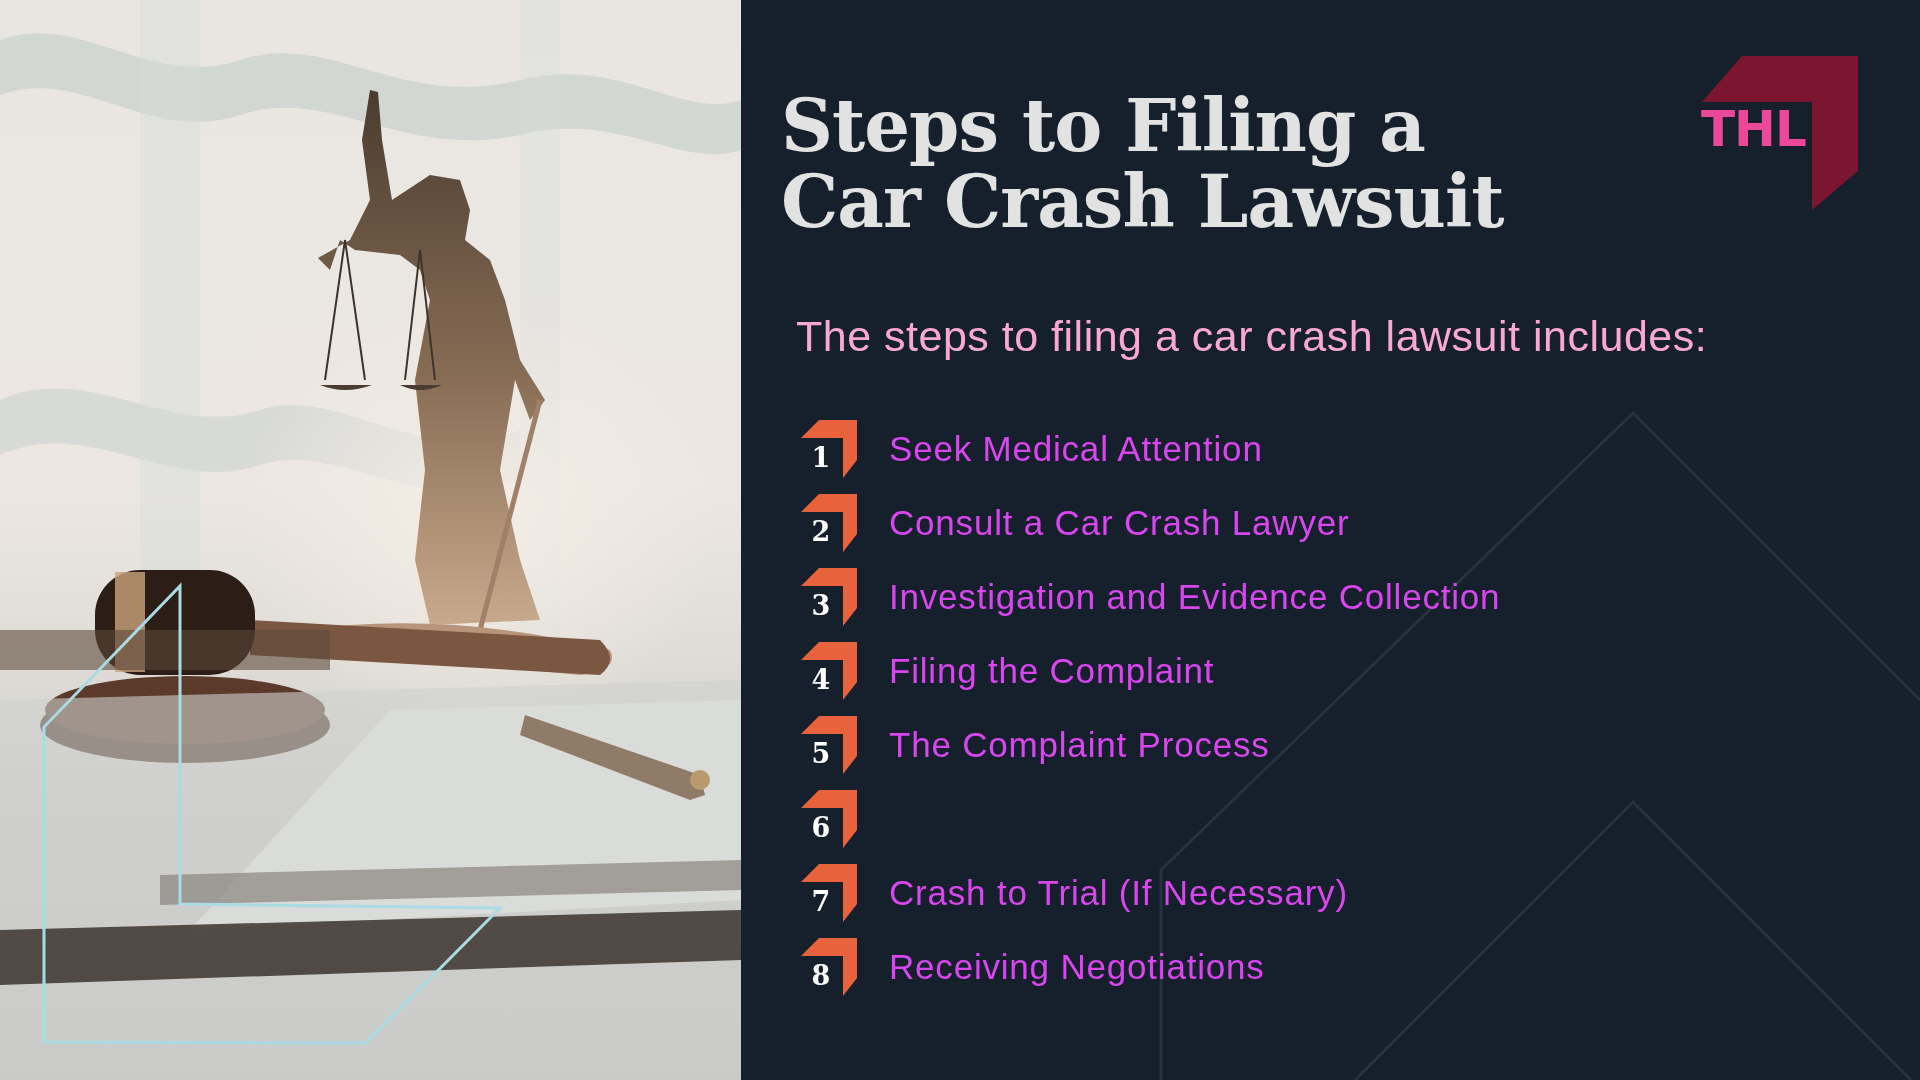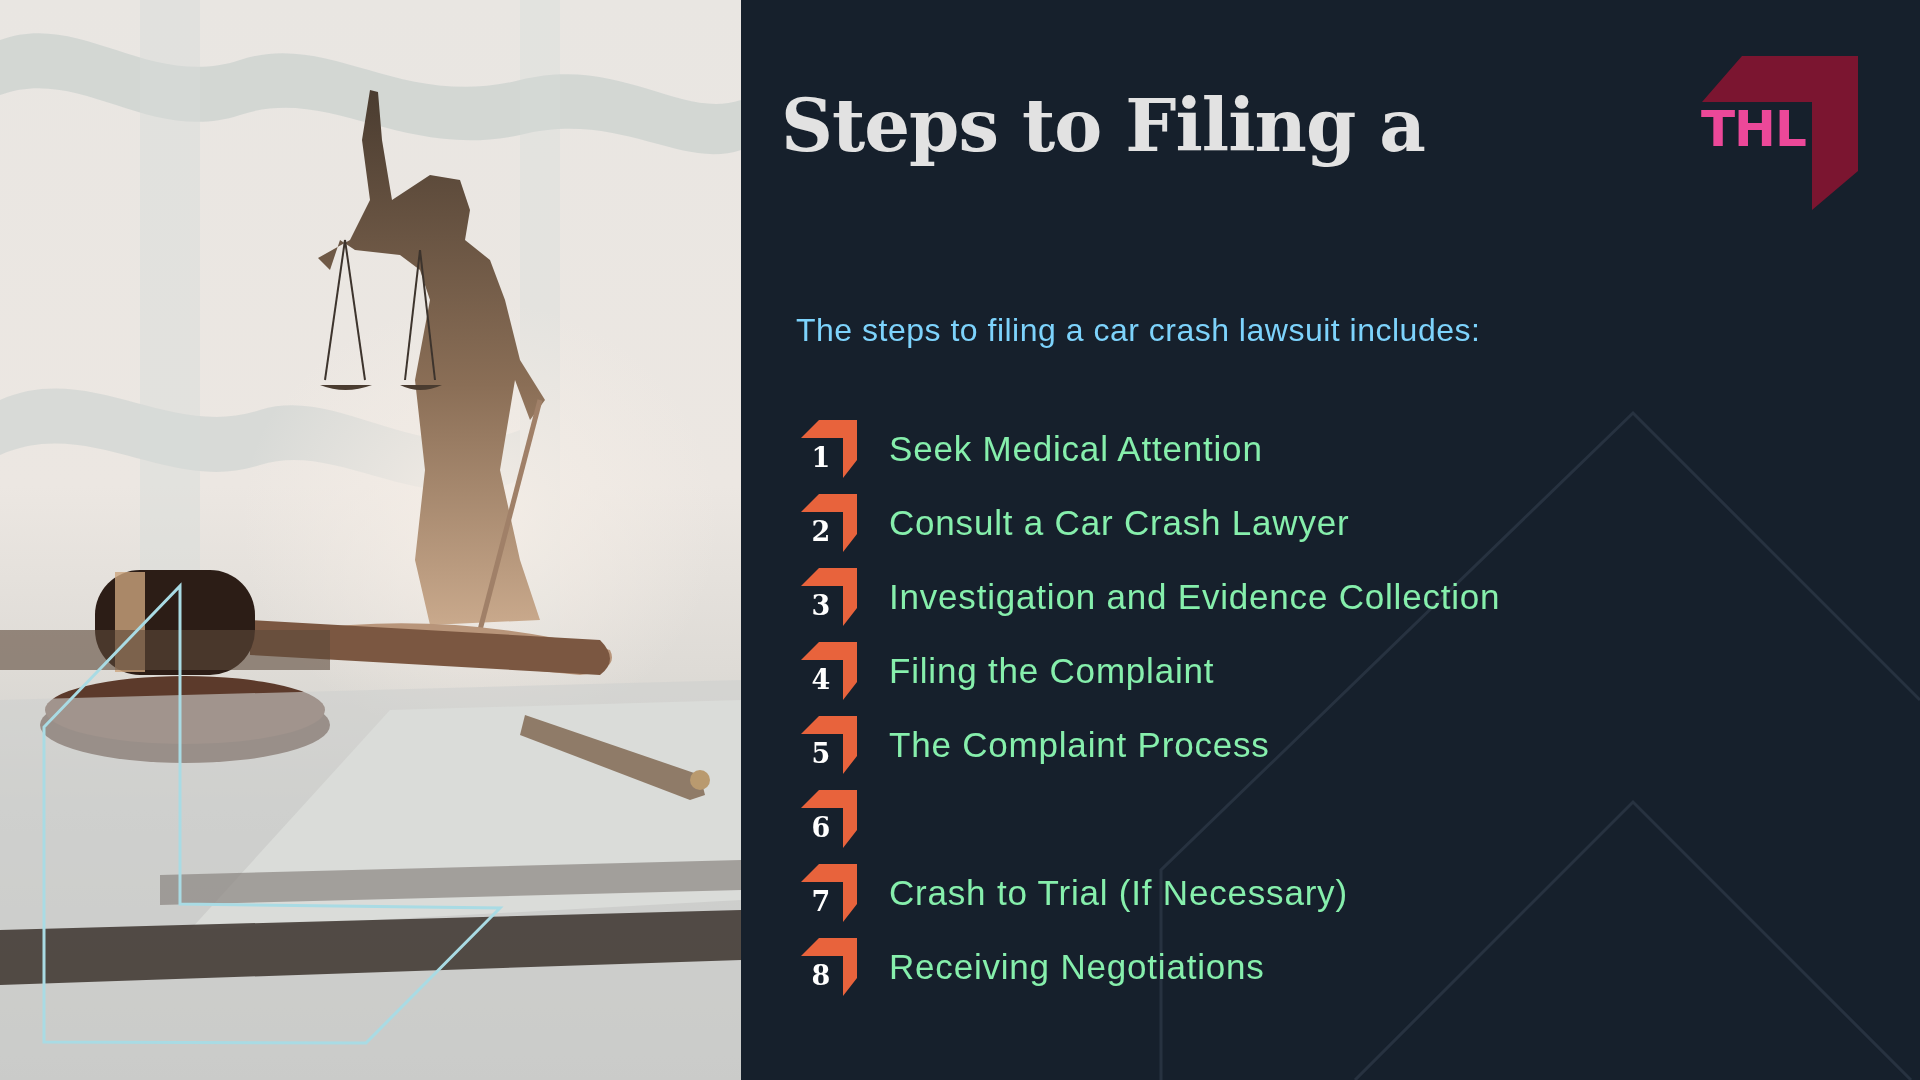--- a/index.html
+++ b/index.html
@@ -4,27 +4,27 @@
 <style>
   html, body { margin:0; padding:0; }
   body { width:1920px; height:1080px; overflow:hidden; background:#16202c; position:relative; font-family:"Liberation Sans", sans-serif; }
   .photo { position:absolute; left:0; top:0; width:741px; height:1080px; overflow:hidden;
     background: linear-gradient(180deg, #e9e6e2 0%, #ece7e2 45%, #dedbd6 62%, #cfcfcc 75%, #c4c4c1 100%); }
   .photo svg { position:absolute; left:0; top:0; }
   .panel { position:absolute; left:741px; top:0; width:1179px; height:1080px; background:#16202c; overflow:hidden; }
   .bg-pattern { position:absolute; left:0; top:0; }
   .title { position:absolute; left:40px; top:88px; margin:0; font-family:"DejaVu Serif", serif; font-weight:bold; font-size:72px; line-height:76px; color:#e2e2e2; letter-spacing:-1px; width:800px; }
   .title span { display:block; }
-  .intro { position:absolute; left:55px; top:312px; font-family:"Liberation Sans", sans-serif; font-size:32px; color:#7dd3fc; letter-spacing:0.5px; }
+  .intro { position:absolute; left:55px; top:312px; font-family:"Liberation Sans", sans-serif; font-size:43px; color:#f9a8d4; letter-spacing:0.5px; }
   .steps { position:absolute; left:60px; top:412px; list-style:none; margin:0; padding:0; }
   .step { position:relative; height:74px; display:flex; align-items:center; }
   .badge { position:relative; width:62px; height:58px; margin-right:26px; flex:none; }
   .badge svg { position:absolute; left:0; top:0; }
   .badge .num { position:absolute; left:8px; top:22px; width:24px; text-align:center; font-family:"DejaVu Serif", serif; font-weight:bold; font-size:27px; color:#ffffff; }
-  .step-label { font-family:"Liberation Sans", sans-serif; font-size:35px; color:#86efac; letter-spacing:0.8px; }
+  .step-label { font-family:"Liberation Sans", sans-serif; font-size:35px; color:#d946ef; letter-spacing:0.8px; }
   .logo { position:absolute; left:961px; top:56px; width:156px; height:154px; }
   .logo-text { position:absolute; left:960px; top:100px; font-family:"DejaVu Sans", sans-serif; font-weight:bold; font-size:50px; color:#ec4899; letter-spacing:-1px; }
 </style>
 </head>
 <body>
 
 <div class="photo">
   <svg width="741" height="1080" viewBox="0 0 741 1080">
 
     <path d="M0 40 C80 10 150 90 240 60 C330 30 400 110 520 80 C620 55 680 120 741 100 L741 150 C680 170 620 110 520 135 C400 160 330 85 240 115 C150 145 80 65 0 95 Z" fill="#c9d0cd" opacity="0.7"></path>
@@ -81,20 +81,21 @@
 </div>
 
 <div class="panel">
   <svg class="bg-pattern" width="1179" height="1080" viewBox="0 0 1179 1080">
     <polyline points="420,1080 420,870 892,413 1179,700" fill="none" stroke="#273240" stroke-width="3"></polyline>
     <polyline points="614,1080 892,802 1170,1080" fill="none" stroke="#273240" stroke-width="3"></polyline>
   </svg>
 
   <h1 class="title">
     <span>Steps to Filing a</span>
+    <span>Car Crash Lawsuit</span>
   </h1>
 
   <div class="intro">The steps to filing a car crash lawsuit includes:</div>
 
   <ol class="steps">
     <li class="step">
       <span class="badge">
         <svg width="62" height="58" viewBox="0 0 62 58">
             <polygon points="0,18 18,0 56,0 56,40 42,58 42,18" fill="#e8633c"></polygon>
           </svg>

